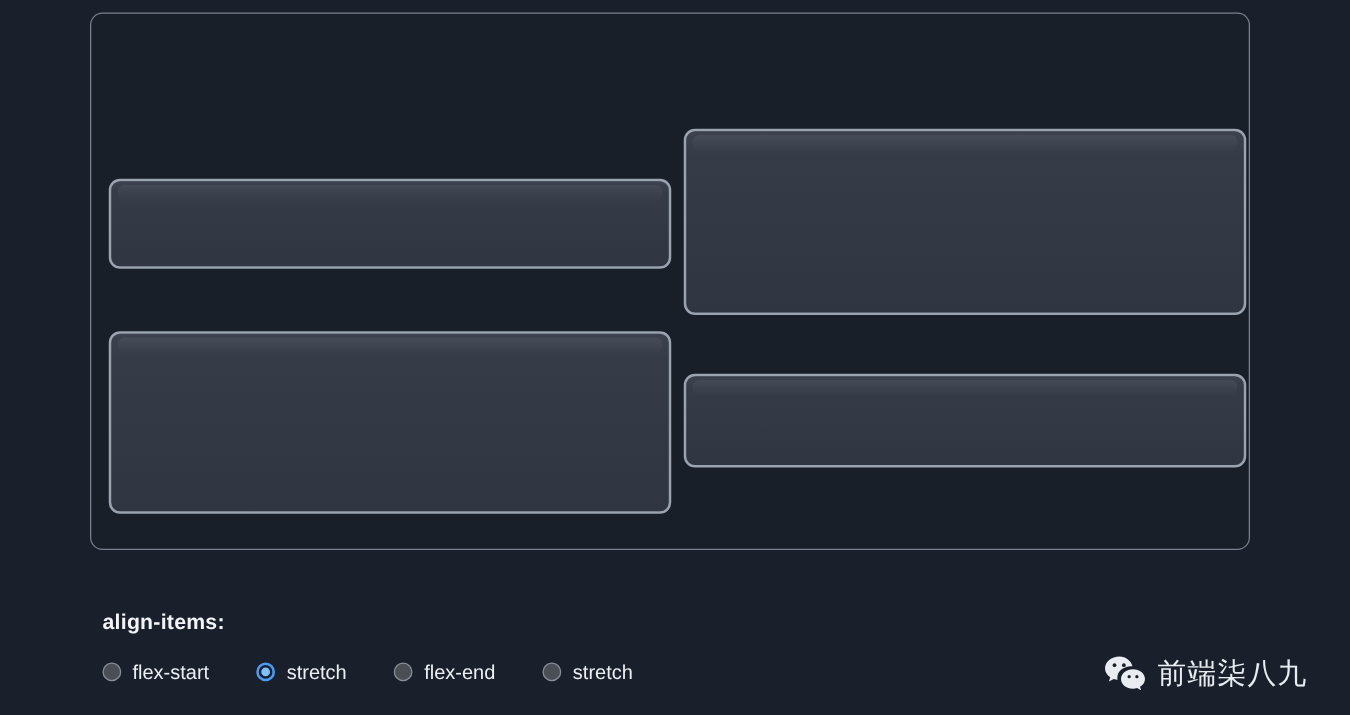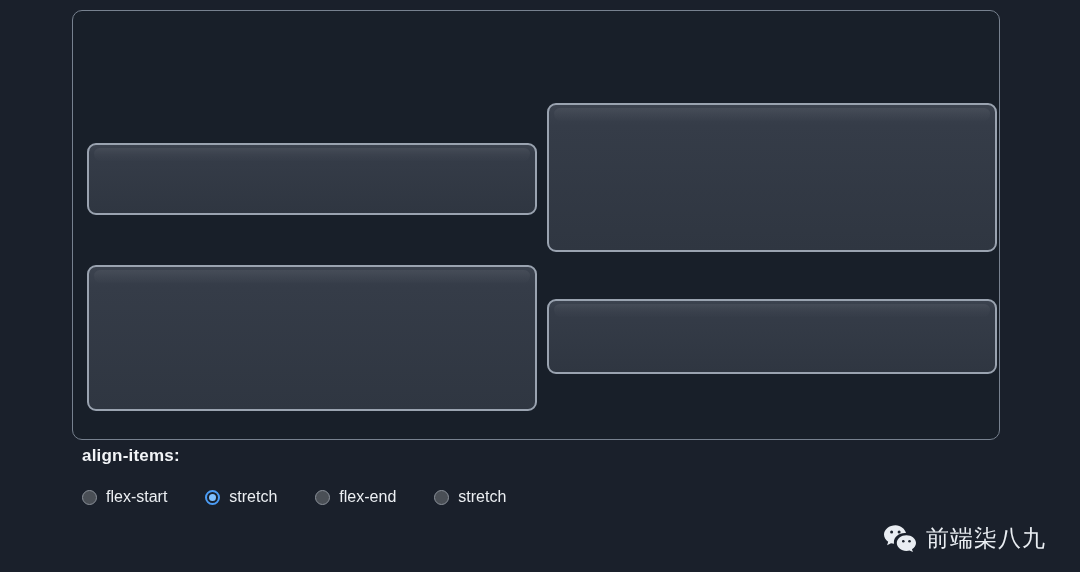--- a/index.html
+++ b/index.html
@@ -74,37 +74,37 @@
   .item-3 { width: 450px; height: 146px; }
   .item-4 { width: 450px; height: 75px; }
 
   .stack-left  { position: absolute; left: 9px;  top: 52px; }
   .stack-right { position: absolute; left: 469px; top: 13px; }
 
   
   .controls {
     position: absolute;
     left: 82px;
-    top: 446px;
+    top: 488px;
     width: 700px;
   }
   .controls-label {
     color: #f2f4f7;
     font-size: 17px;
     font-weight: bold;
     letter-spacing: 0.2px;
     margin: 0 0 22px 0;
   }
   .radio-row {
     display: flex;
     align-items: center;
   }
   .radio-option {
     display: flex;
-    align-items: center;
+    align-items: flex-start;
     margin-right: 38px;
     cursor: pointer;
   }
   .radio-dot {
     width: 15px;
     height: 15px;
     border-radius: 50%;
     box-sizing: border-box;
     background: #4a4f56;
     border: 1px solid #8a9099;

